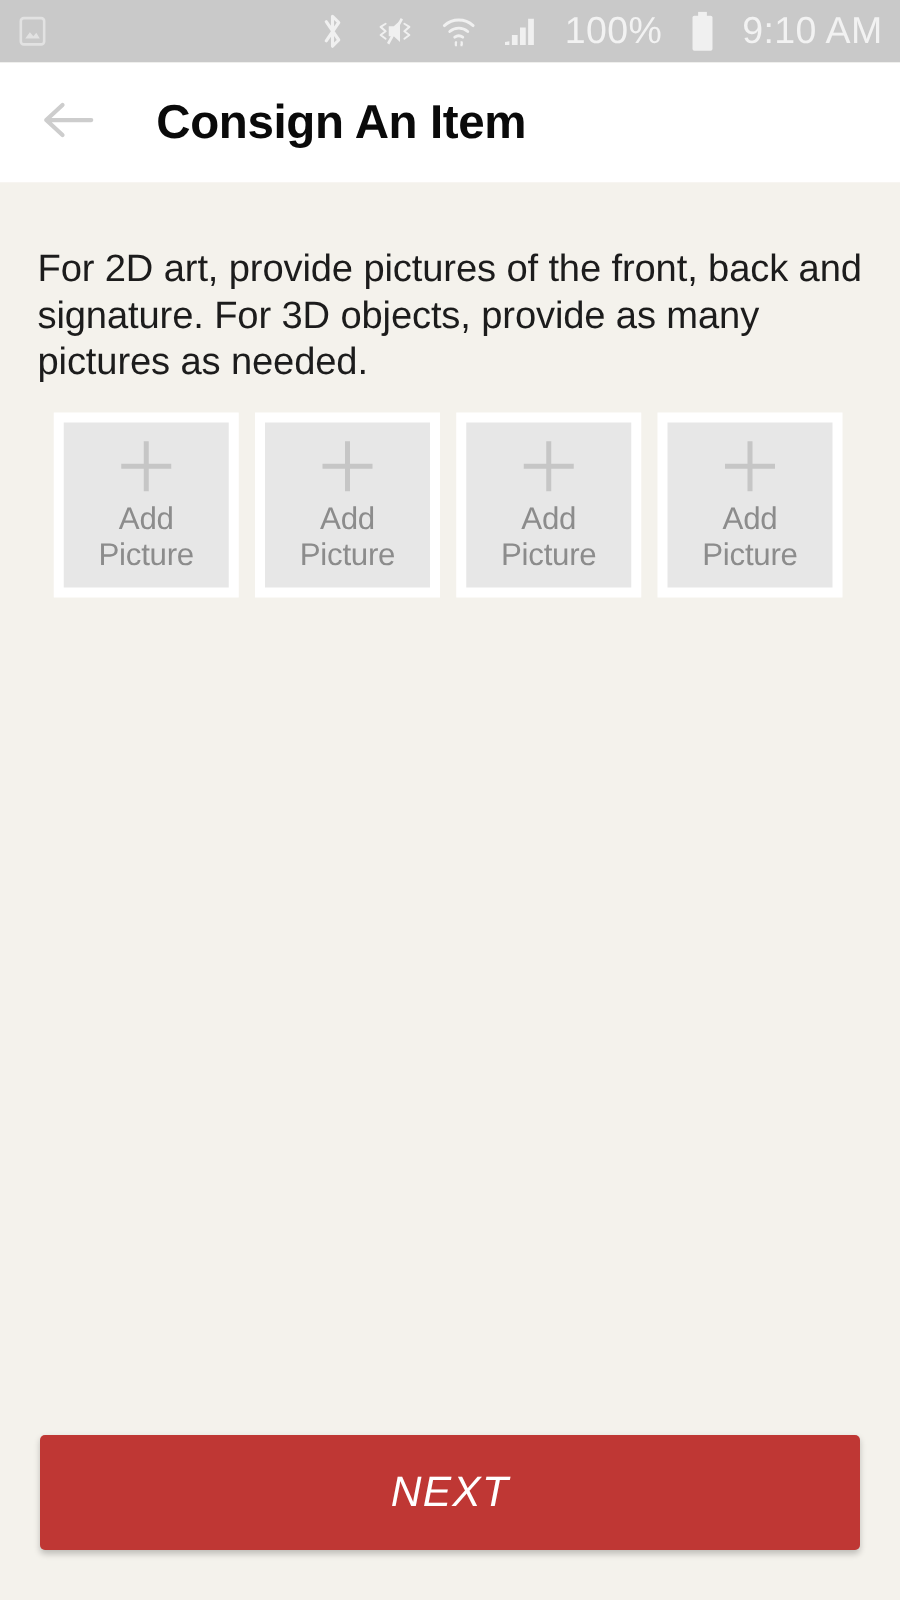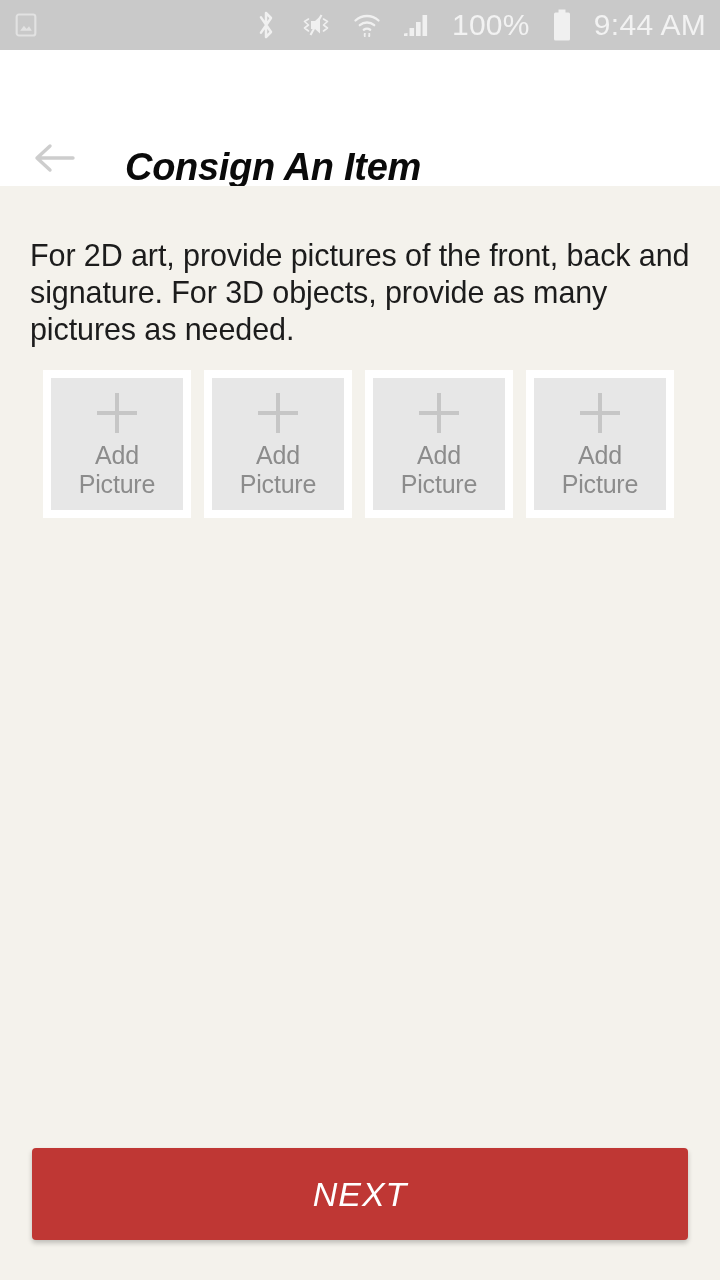--- a/index.html
+++ b/index.html
@@ -41,27 +41,26 @@
     font-size:30px;
     letter-spacing:0.3px;
     line-height:1;
     font-weight:400;
   }
   .sb-battery-pct { margin-right:2px; }
   .sb-clock { margin-left:2px; }
 
   
   .header {
-    height:136px;
+    height:96px;
     background:#FFFFFF;
     display:flex;
-    align-items:flex-end;
+    align-items:center;
     padding-left:28px;
     flex:0 0 auto;
-    font-style:italic;
   }
   .back-btn {
     width:52px; height:52px;
     display:flex; align-items:center; justify-content:center;
     cursor:pointer;
     flex:0 0 auto;
   }
   .page-title {
     margin-left:45px;
     font-size:38px;
@@ -220,21 +219,21 @@
 
       <span class="sb-text sb-battery-pct">100%</span>
 
       <span class="sb-icon">
         <svg width="20" height="32" viewBox="0 0 20 32">
           <rect x="6.5" y="0.5" width="7" height="3.5" fill="#F0F0F0"></rect>
           <rect x="2" y="3.5" width="16" height="28" rx="1.5" fill="#F0F0F0"></rect>
         </svg>
       </span>
 
-      <span class="sb-text sb-clock">9:44 AM</span>
+      <span class="sb-text sb-clock">9:10 AM</span>
     </div>
   </div>
 
   <div class="header">
     <div class="back-btn">
       <span>
         <svg width="42" height="34" viewBox="0 0 42 34">
           <path d="M40 17 L4 17 M17 5 L4 17 L17 29" fill="none" stroke="#CDCDCD" stroke-width="3.4" stroke-linecap="round" stroke-linejoin="round"></path>
         </svg>
       </span>

